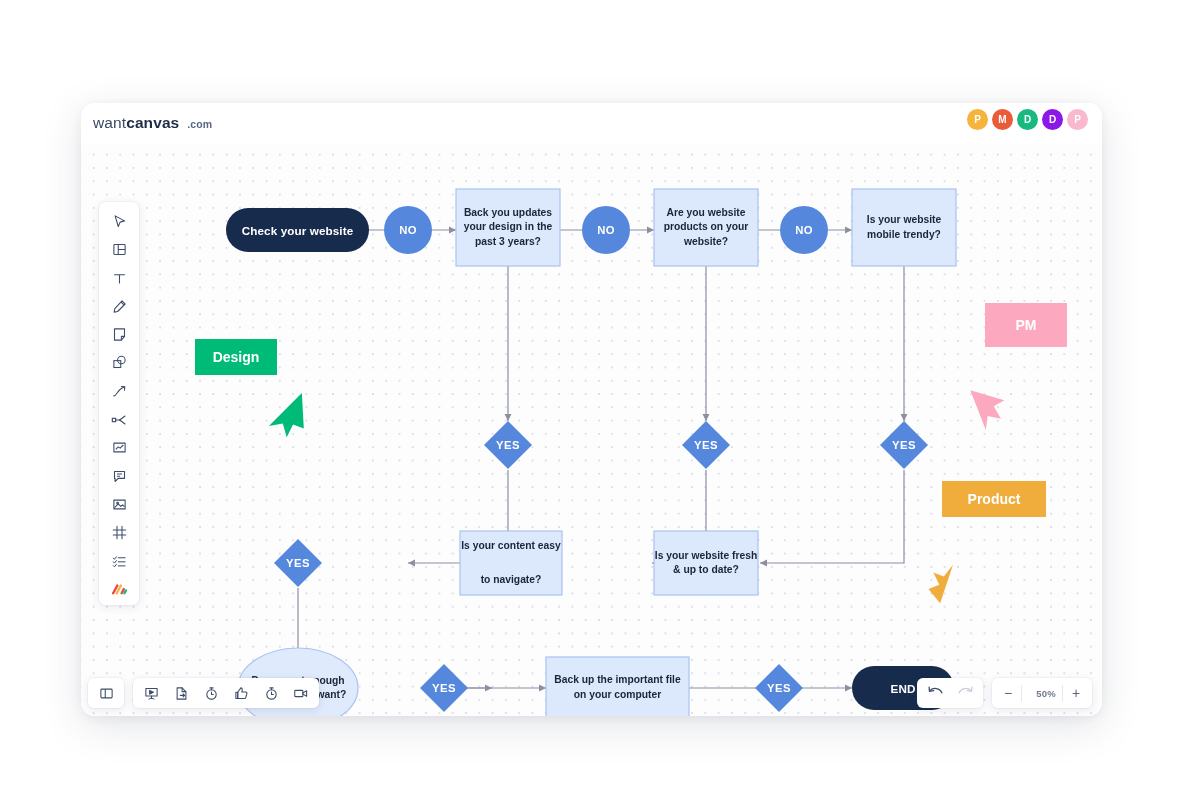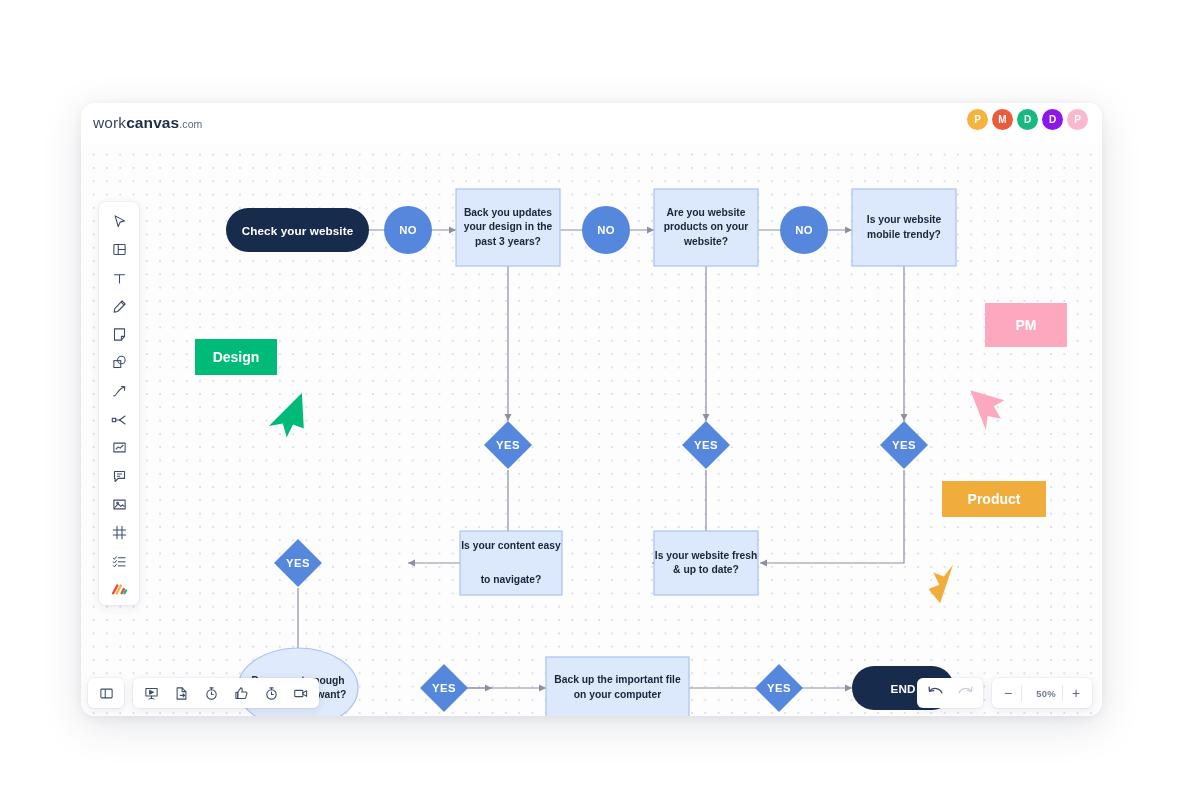--- a/index.html
+++ b/index.html
@@ -28,21 +28,21 @@
     background: #ffffff;
     z-index: 40;
   }
   #logo {
     position: absolute; left: 12px; top: 11px;
     font-size: 15.5px; letter-spacing: .1px; color: #2b3a57;
     white-space: nowrap;
   }
   #logo .lg-light { font-weight: 400; color: #3c4a63; }
   #logo .lg-bold  { font-weight: 700; color: #1f2d4a; }
-  #logo .lg-dot   { font-size: 10.5px; font-weight: 400; color: #5a6780; }
+  #logo .lg-dot   { font-size: 10.5px; font-weight: 700; color: #5a6780; margin-left: 8px; }
 
   #avatars { position: absolute; right: 14px; top: 6px; display: flex; gap: 4px; }
   .avatar {
     width: 21px; height: 21px; border-radius: 50%;
     color: #fff; font-size: 10px; font-weight: 600;
     display: flex; align-items: center; justify-content: center;
   }
 
   
   #canvas {
@@ -121,21 +121,21 @@
     display: flex; align-items: center; justify-content: center;
   }
 </style>
 </head>
 <body>
 
 <div id="app-window">
 
   <div id="header">
     <div id="logo">
-      <span class="lg-light">work</span><span class="lg-bold">canvas</span><span class="lg-dot">.com</span>
+      <span class="lg-light">want</span><span class="lg-bold">canvas</span><span class="lg-dot">.com</span>
     </div>
     <div id="avatars">
       <div class="avatar" style="background:#f5b43c">P</div>
       <div class="avatar" style="background:#ea5b3a">M</div>
       <div class="avatar" style="background:#18b981">D</div>
       <div class="avatar" style="background:#8b18e8">D</div>
       <div class="avatar" style="background:#f9b8cd">P</div>
     </div>
   </div>
 

